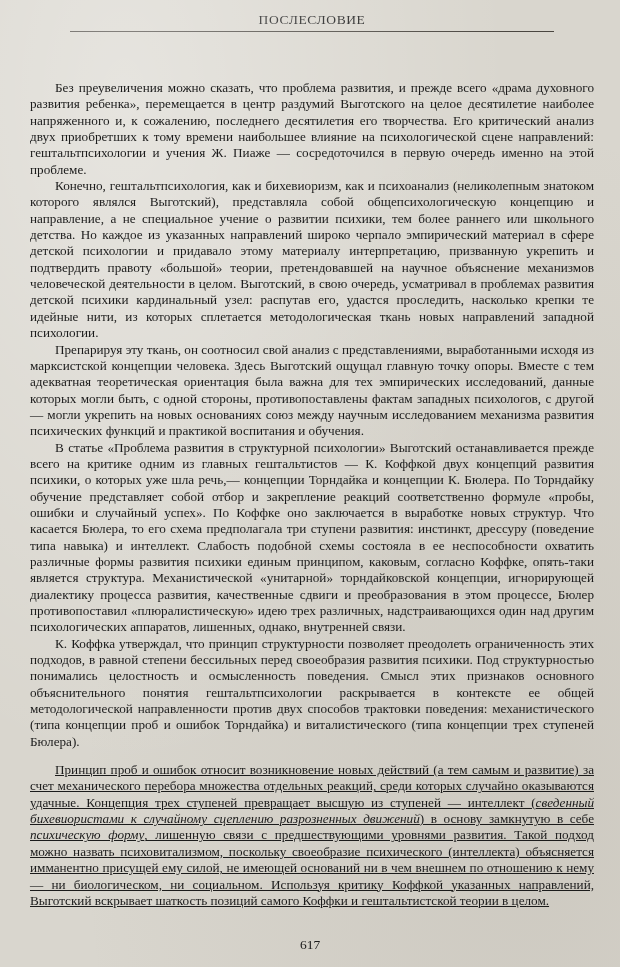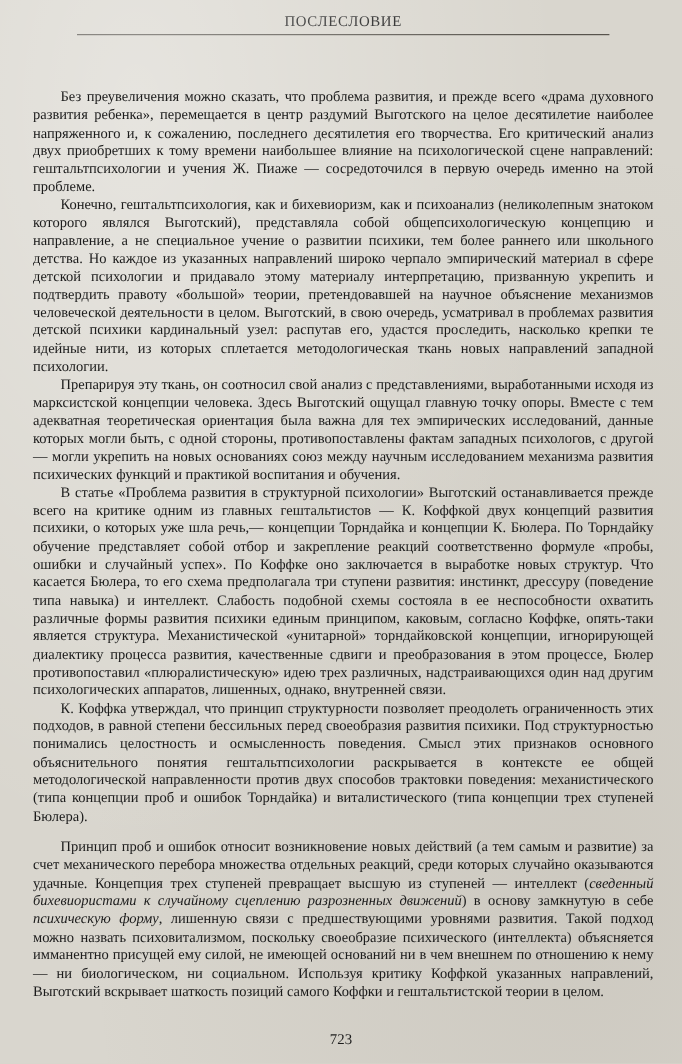--- a/index.html
+++ b/index.html
@@ -52,20 +52,21 @@
     text-justify: inter-word;
     hyphens: manual;
     margin-top: 48px;
   }
   .body-text p {
     margin: 0;
     text-indent: 25px;
   }
   .body-text p.gap-before {
     margin-top: 12px;
+    text-decoration: underline;
   }
   .italic {
     font-style: italic;
   }
   .folio {
     position: absolute;
     left: 0;
     right: 0;
     bottom: 14px;
     text-align: center;
@@ -82,14 +83,14 @@
 
   <div class="body-text">
       <p><span>Без преувеличения можно сказать, что проблема развития, и прежде всего «драма духовного развития ребенка», перемещается в центр раздумий Выготского на целое десятилетие наиболее напряженного и, к сожалению, последнего десятилетия его творчества. Его критический анализ двух приобретших к тому времени наибольшее влияние на психологической сцене направлений: гештальтпсихологии и учения Ж. Пиаже — сосредоточился в первую очередь именно на этой проблеме.</span></p>
       <p><span>Конечно, гештальтпсихология, как и бихевиоризм, как и психоанализ (неликолепным знатоком которого являлся Выготский), представляла собой общепсихологическую концепцию и направление, а не специальное учение о развитии психики, тем более раннего или школьного детства. Но каждое из указанных направлений широко черпало эмпирический материал в сфере детской психологии и придавало этому материалу интерпретацию, призванную укрепить и подтвердить правоту «большой» теории, претендовавшей на научное объяснение механизмов человеческой деятельности в целом. Выготский, в свою очередь, усматривал в проблемах развития детской психики кардинальный узел: распутав его, удастся проследить, насколько крепки те идейные нити, из которых сплетается методологическая ткань новых направлений западной психологии.</span></p>
       <p><span>Препарируя эту ткань, он соотносил свой анализ с представлениями, выработанными исходя из марксистской концепции человека. Здесь Выготский ощущал главную точку опоры. Вместе с тем адекватная теоретическая ориентация была важна для тех эмпирических исследований, данные которых могли быть, с одной стороны, противопоставлены фактам западных психологов, с другой — могли укрепить на новых основаниях союз между научным исследованием механизма развития психических функций и практикой воспитания и обучения.</span></p>
       <p><span>В статье «Проблема развития в структурной психологии» Выготский останавливается прежде всего на критике одним из главных гештальтистов — К. Коффкой двух концепций развития психики, о которых уже шла речь,— концепции Торндайка и концепции К. Бюлера. По Торндайку обучение представляет собой отбор и закрепление реакций соответственно формуле «пробы, ошибки и случайный успех». По Коффке оно заключается в выработке новых структур. Что касается Бюлера, то его схема предполагала три ступени развития: инстинкт, дрессуру (поведение типа навыка) и интеллект. Слабость подобной схемы состояла в ее неспособности охватить различные формы развития психики единым принципом, каковым, согласно Коффке, опять-таки является структура. Механистической «унитарной» торндайковской концепции, игнорирующей диалектику процесса развития, качественные сдвиги и преобразования в этом процессе, Бюлер противопоставил «плюралистическую» идею трех различных, надстраивающихся один над другим психологических аппаратов, лишенных, однако, внутренней связи.</span></p>
       <p><span>К. Коффка утверждал, что принцип структурности позволяет преодолеть ограниченность этих подходов, в равной степени бессильных перед своеобразия развития психики. Под структурностью понимались целостность и осмысленность поведения. Смысл этих признаков основного объяснительного понятия гештальтпсихологии раскрывается в контексте ее общей методологической направленности против двух способов трактовки поведения: механистического (типа концепции проб и ошибок Торндайка) и виталистического (типа концепции трех ступеней Бюлера).</span></p>
       <p class="gap-before"><span>Принцип проб и ошибок относит возникновение новых действий (а тем самым и развитие) за счет механического перебора множества отдельных реакций, среди которых случайно оказываются  удачные. Концепция трех ступеней превращает высшую из ступеней — интеллект (</span><span class="italic">сведенный бихевиористами к случайному сцеплению разрозненных движений</span><span>) в основу замкнутую в себе </span><span class="italic">психическую форму</span><span>, лишенную связи с предшествующими уровнями развития. Такой подход можно назвать психовитализмом, поскольку своеобразие психического (интеллекта) объясняется имманентно присущей ему силой, не имеющей оснований ни в чем внешнем по отношению к нему — ни биологическом, ни социальном. Используя критику Коффкой указанных направлений, Выготский вскрывает шаткость позиций самого Коффки и гештальтистской теории в целом.</span></p>
     </div>
 
-  <div class="folio">723</div>
+  <div class="folio">617</div>
 </div>
 
 </body></html>

